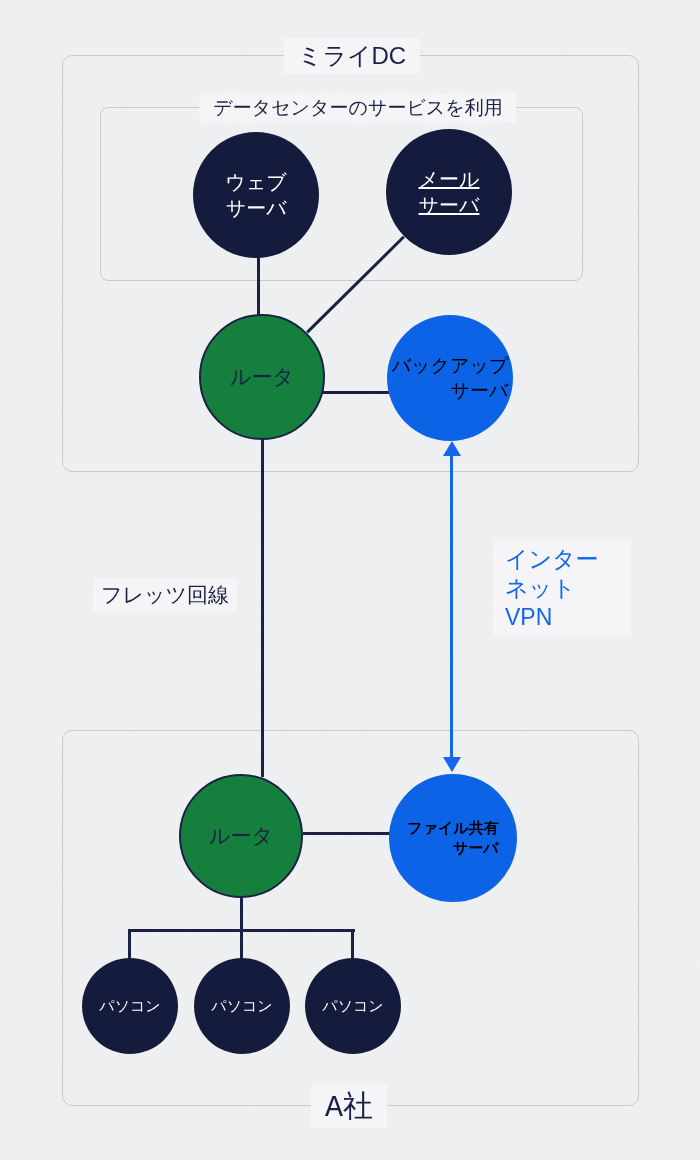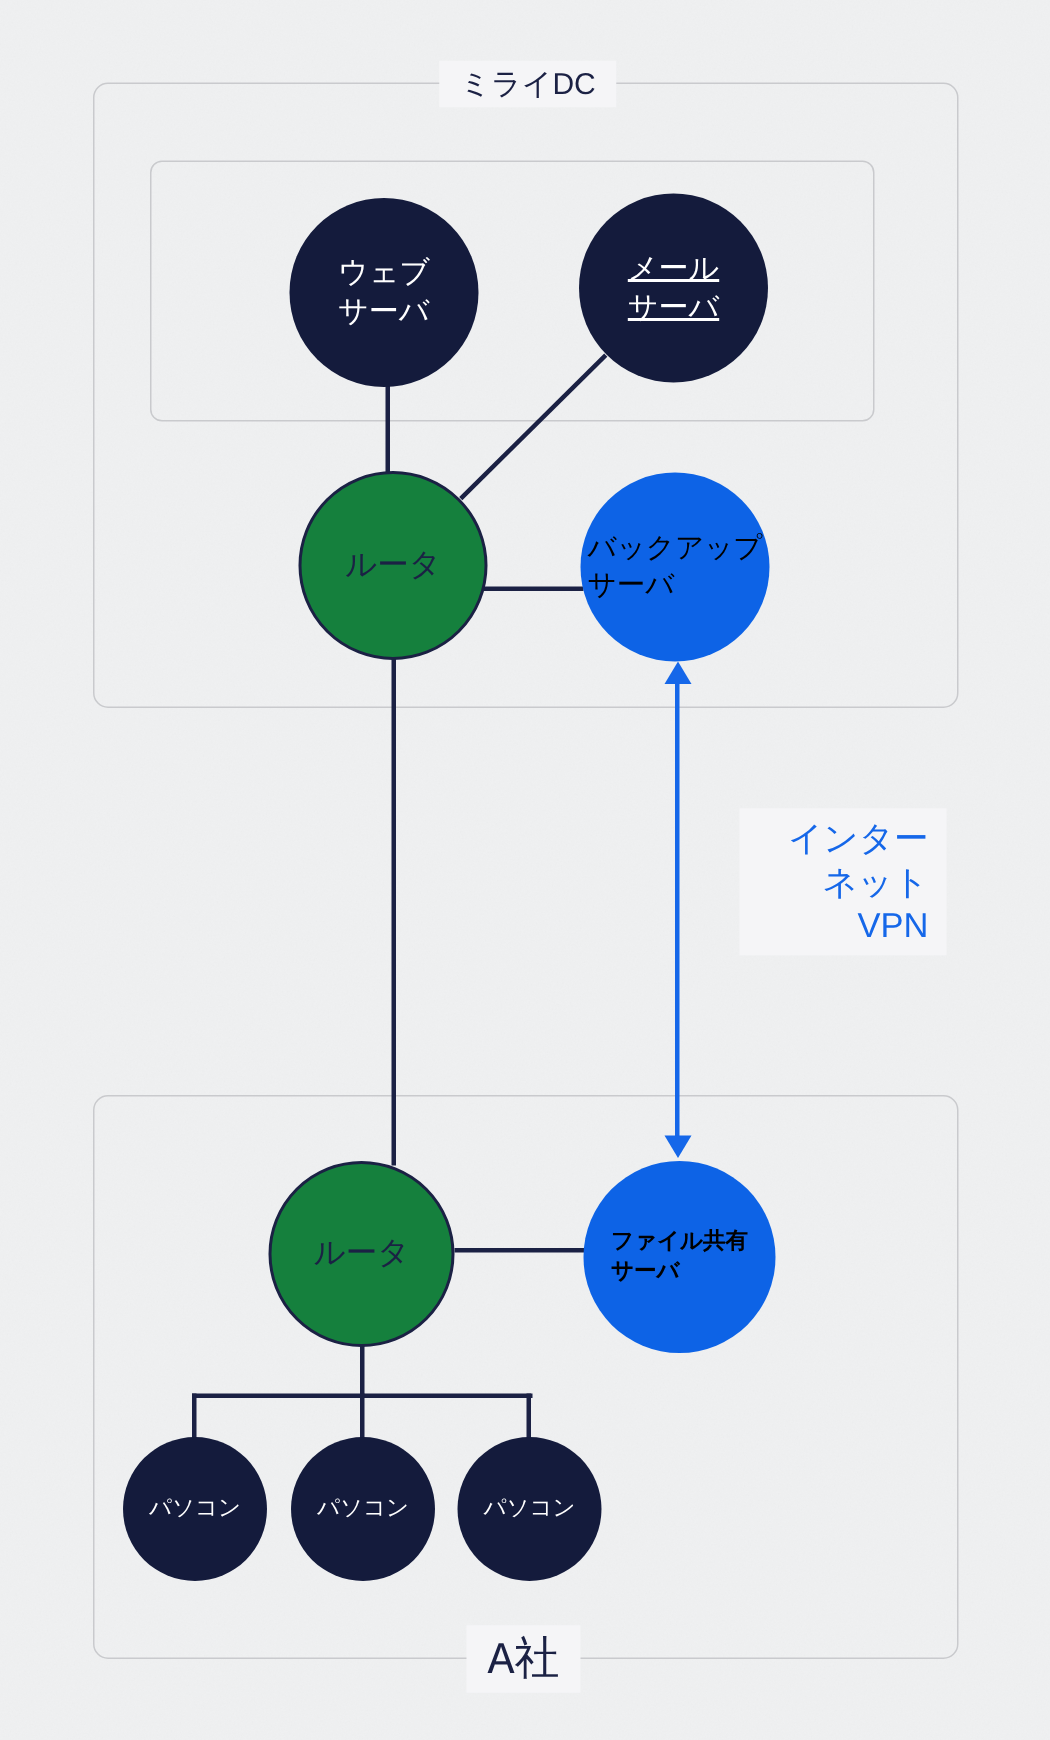--- a/index.html
+++ b/index.html
@@ -32,21 +32,21 @@
   .box-title {
     position: absolute;
     transform: translate(-50%, -50%);
     background: var(--label-bg, #f5f5f7);
     color: var(--navy-text, #1b2144);
     padding: 2px 14px;
     font-weight: 500;
     white-space: nowrap;
     z-index: 4;
   }
-  #dc-title    { left: 352px; top: 56px;   font-size: 20px; }
+  #dc-title    { left: 352px; top: 56px;   font-size: 24px; }
   #inner-title { left: 358px; top: 108px;  font-size: 19px; }
   #a-title     { left: 349px; top: 1106px; font-size: 30px; font-family: Liberation Mono, monospace; }
 
   
   .line {
     position: absolute;
     background: var(--line, #1b2144);
     z-index: 2;
   }
   .h-line { height: 2.5px; }
@@ -81,21 +81,21 @@
   .arrow-up   { left: 442.5px; top: 441px; border-bottom: 15px solid var(--blue-accent, #1567e9); }
   .arrow-down { left: 442.5px; top: 757px; border-top: 15px solid var(--blue-accent, #1567e9); }
 
   
   .circle {
     position: absolute;
     border-radius: 50%;
     display: flex;
     align-items: center;
     justify-content: center;
-    text-align: left;
+    text-align: right;
     white-space: pre-line;
     line-height: 1.32;
     z-index: 3;
     font-weight: 500;
   }
   .navy  { background: var(--navy, #141b3c); color: #fff; }
   .blue  { background: var(--blue, #0d63e6); color: #000000; }
   .white { background: #15803d; color: var(--navy-text, #1b2144);
            border: 2px solid var(--navy-text, #1b2144); }
 
@@ -110,21 +110,21 @@
   #node-pc2      { left: 194px; top: 958px; width: 96px;  height: 96px; font-size: 15px; }
   #node-pc3      { left: 305px; top: 958px; width: 96px;  height: 96px; font-size: 15px; }
 
   
   .float-label {
     position: absolute;
     transform: translate(-50%, -50%);
     background: var(--label-bg, #f5f5f7);
     font-weight: 500;
     white-space: pre-line;
-    text-align: right;
+    text-align: left;
     z-index: 4;
     padding: 3px 8px;
   }
   #label-flets { left: 165px; top: 595px; font-size: 21px; color: var(--navy-text, #1b2144); }
   #label-vpn   { left: 562px; top: 588px; font-size: 23px; line-height: 1.25;
                  color: var(--blue-accent, #1567e9); padding: 6px 12px; }
 </style>
 </head>
 <body>
 
@@ -168,18 +168,20 @@
   <div class="circle blue" id="node-backup">バックアップ
 サーバ</div>
   <div class="circle white" id="node-arouter">ルータ</div>
   <div class="circle blue" id="node-file">ファイル共有
 サーバ</div>
   <div class="circle navy" id="node-pc1">パソコン</div>
   <div class="circle navy" id="node-pc2">パソコン</div>
   <div class="circle navy" id="node-pc3">パソコン</div>
 
   <div class="box-title" id="dc-title">ミライDC</div>
+  <div class="box-title" id="inner-title">データセンターのサービスを利用</div>
   <div class="box-title" id="a-title">A社</div>
 
+  <div class="float-label" id="label-flets">フレッツ回線</div>
   <div class="float-label" id="label-vpn">インターネット
 VPN</div>
 
 </div>
 
 </body></html>

